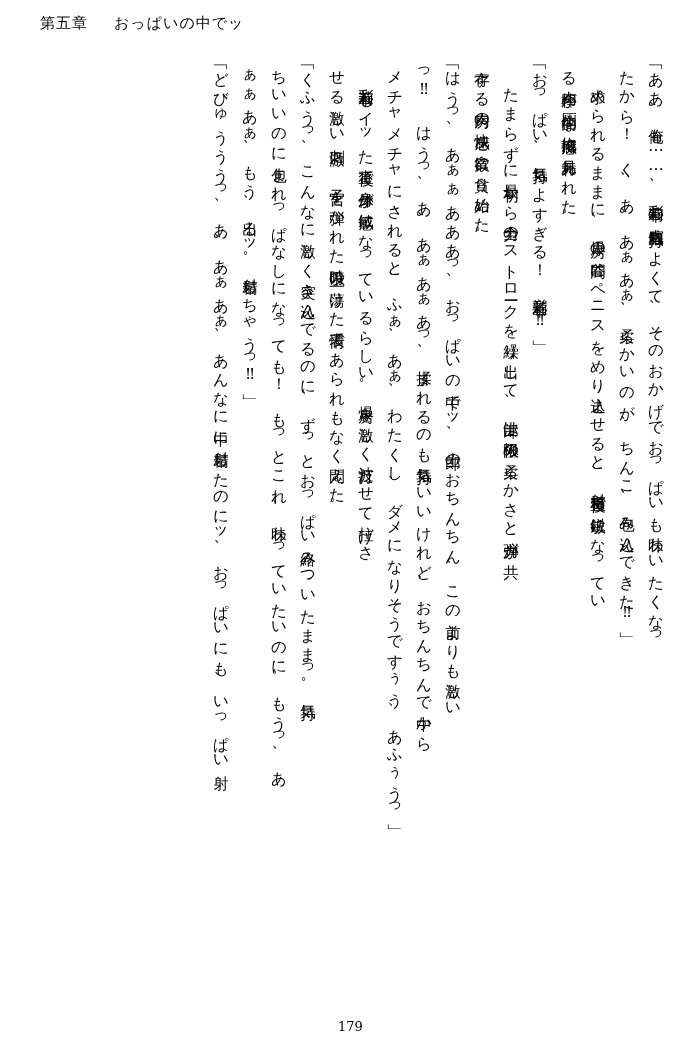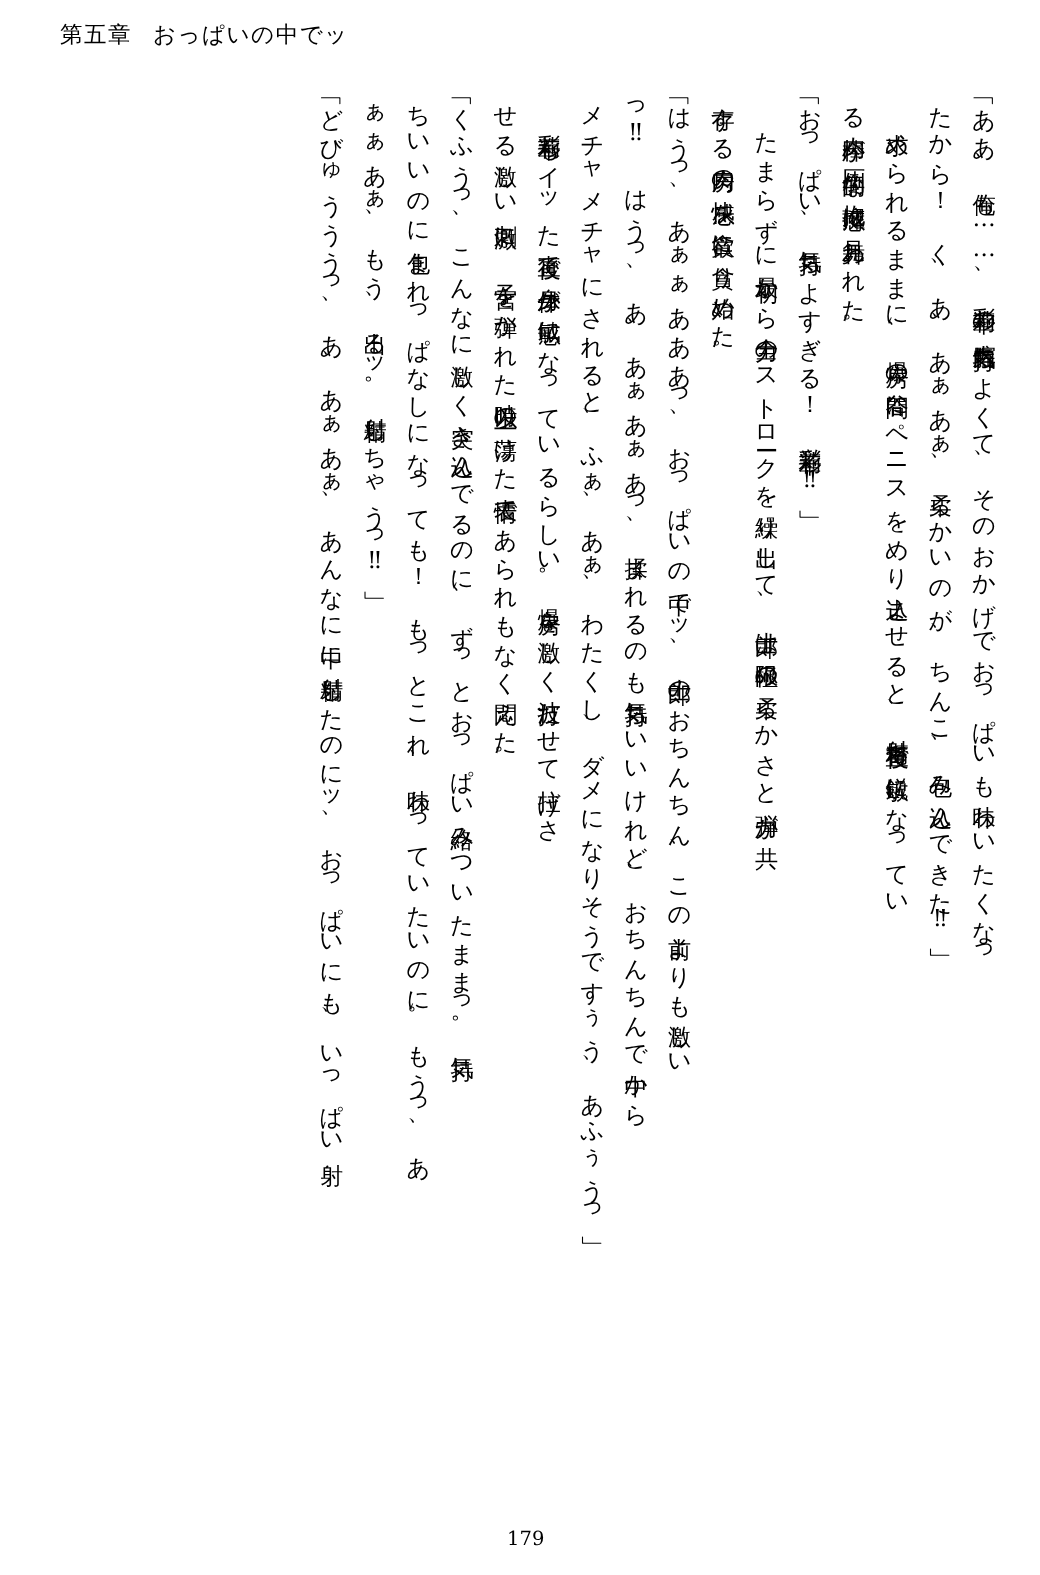--- a/index.html
+++ b/index.html
@@ -19,21 +19,21 @@
   
   .header {
     position: absolute;
     top: 14px;
     left: 40px;
     font-size: 15px;
     letter-spacing: 1px;
     white-space: nowrap;
   }
   .header .chap {
-    margin-right: 14px;
+    margin-right: 26px;
   }
   
   .body-area {
     position: absolute;
     top: 60px;
     left: 34px;
     right: 30px;
     height: 940px;
     display: flex;
     flex-direction: row-reverse;

